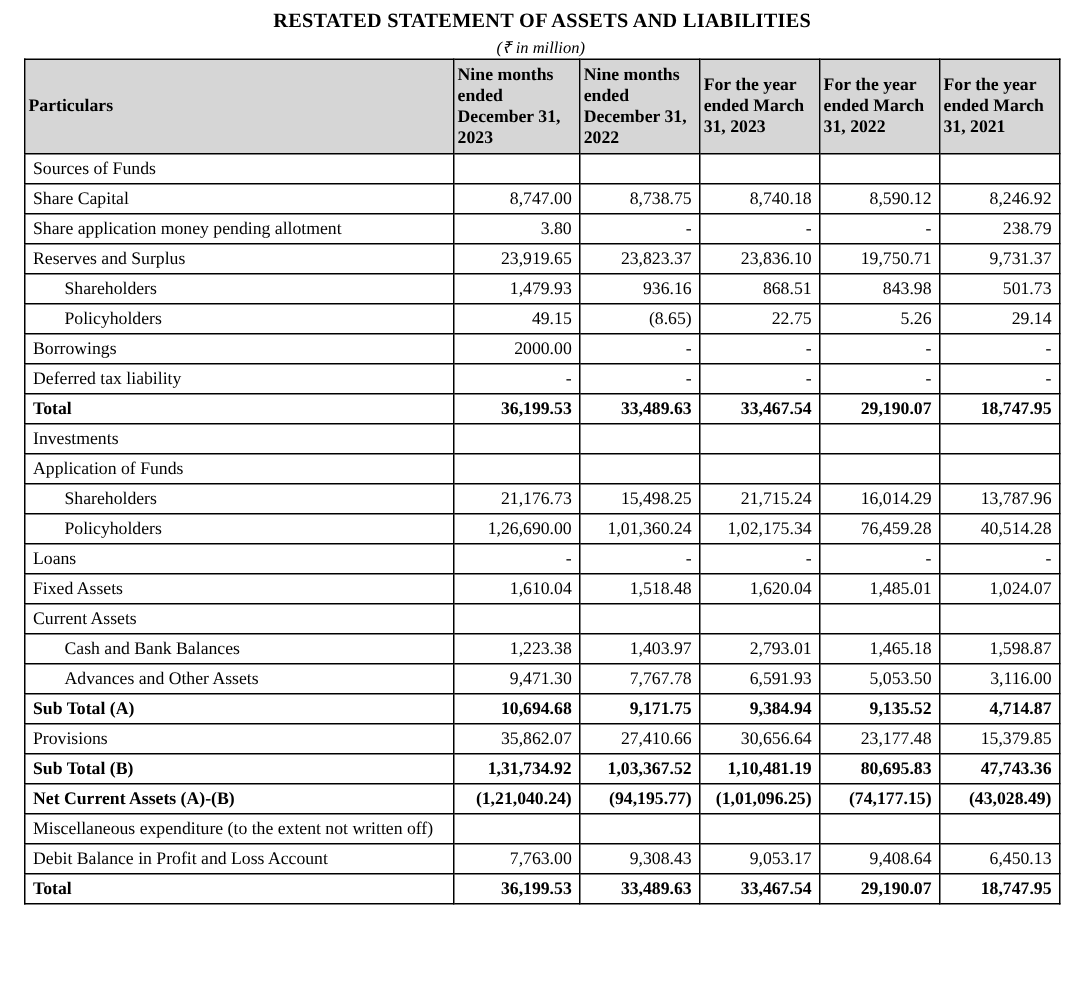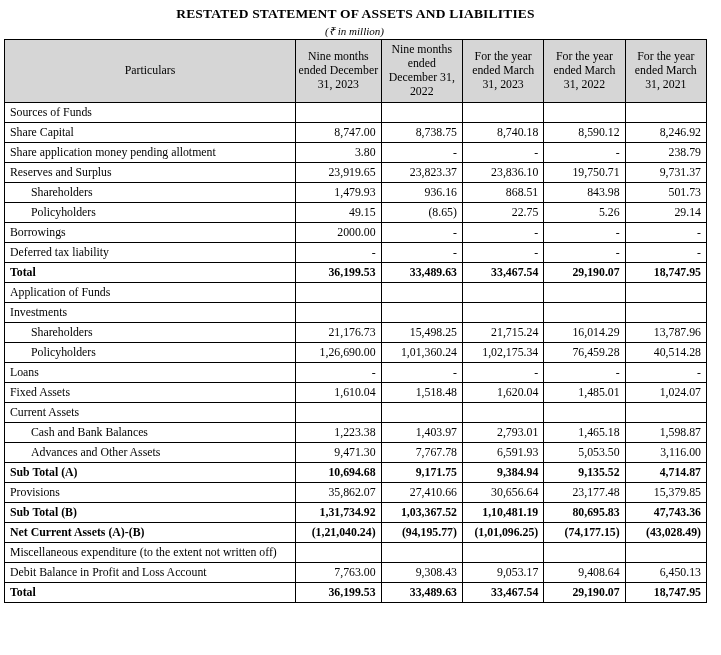--- a/index.html
+++ b/index.html
@@ -6,21 +6,21 @@
     margin: 0;
     padding: 0;
     background: #ffffff;
     font-family: "Liberation Serif", serif;
     color: #000;
   }
   .page {
     width: 721px;
     height: 655px;
     box-sizing: border-box;
-    padding: 4px 14px 6px 4px;
+    padding: 4px 14px 6px 16px;
     background: #ffffff;
   }
   .doc-title {
     text-align: center;
     font-weight: bold;
     font-size: 13.5px;
     letter-spacing: 0.2px;
     margin: 2px 0 1px 0;
   }
   .unit-note {
@@ -37,22 +37,22 @@
   }
   table.fin-table th,
   table.fin-table td {
     border: 1px solid #000;
     padding: 2px 5px;
     vertical-align: middle;
     overflow: hidden;
   }
   table.fin-table thead th {
     background: #d6d6d6;
-    font-weight: normal;
-    text-align: center;
+    font-weight: bold;
+    text-align: left;
     font-size: 11.8px;
     line-height: 1.18;
     height: 56px;
     padding: 3px 2px;
   }
   td.label {
     text-align: left;
   }
   td.label.indent {
     padding-left: 26px;
@@ -159,29 +159,29 @@
         </tr>
         <tr class="bold-row">
           <td class="label">Total</td>
           <td class="value">36,199.53</td>
           <td class="value">33,489.63</td>
           <td class="value">33,467.54</td>
           <td class="value">29,190.07</td>
           <td class="value">18,747.95</td>
         </tr>
         <tr>
+          <td class="label">Investments</td>
+          <td class="value"></td>
+          <td class="value"></td>
+          <td class="value"></td>
+          <td class="value"></td>
+          <td class="value"></td>
+        </tr>
+        <tr>
           <td class="label">Application of Funds</td>
-          <td class="value"></td>
-          <td class="value"></td>
-          <td class="value"></td>
-          <td class="value"></td>
-          <td class="value"></td>
-        </tr>
-        <tr>
-          <td class="label">Investments</td>
           <td class="value"></td>
           <td class="value"></td>
           <td class="value"></td>
           <td class="value"></td>
           <td class="value"></td>
         </tr>
         <tr>
           <td class="label indent">Shareholders</td>
           <td class="value">21,176.73</td>
           <td class="value">15,498.25</td>

